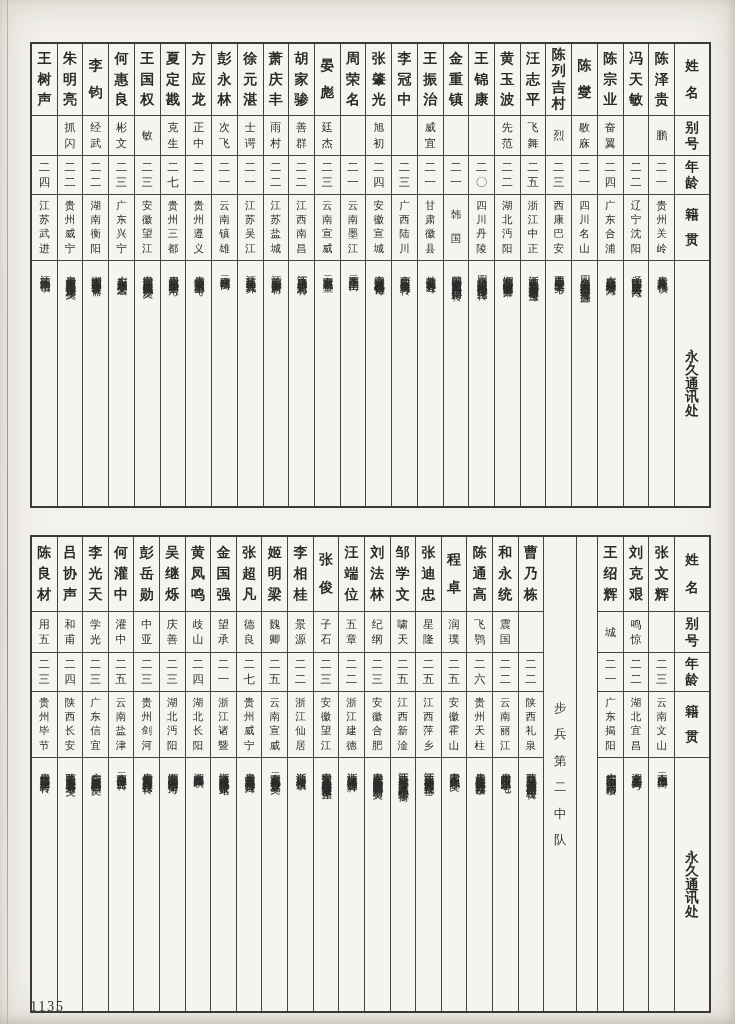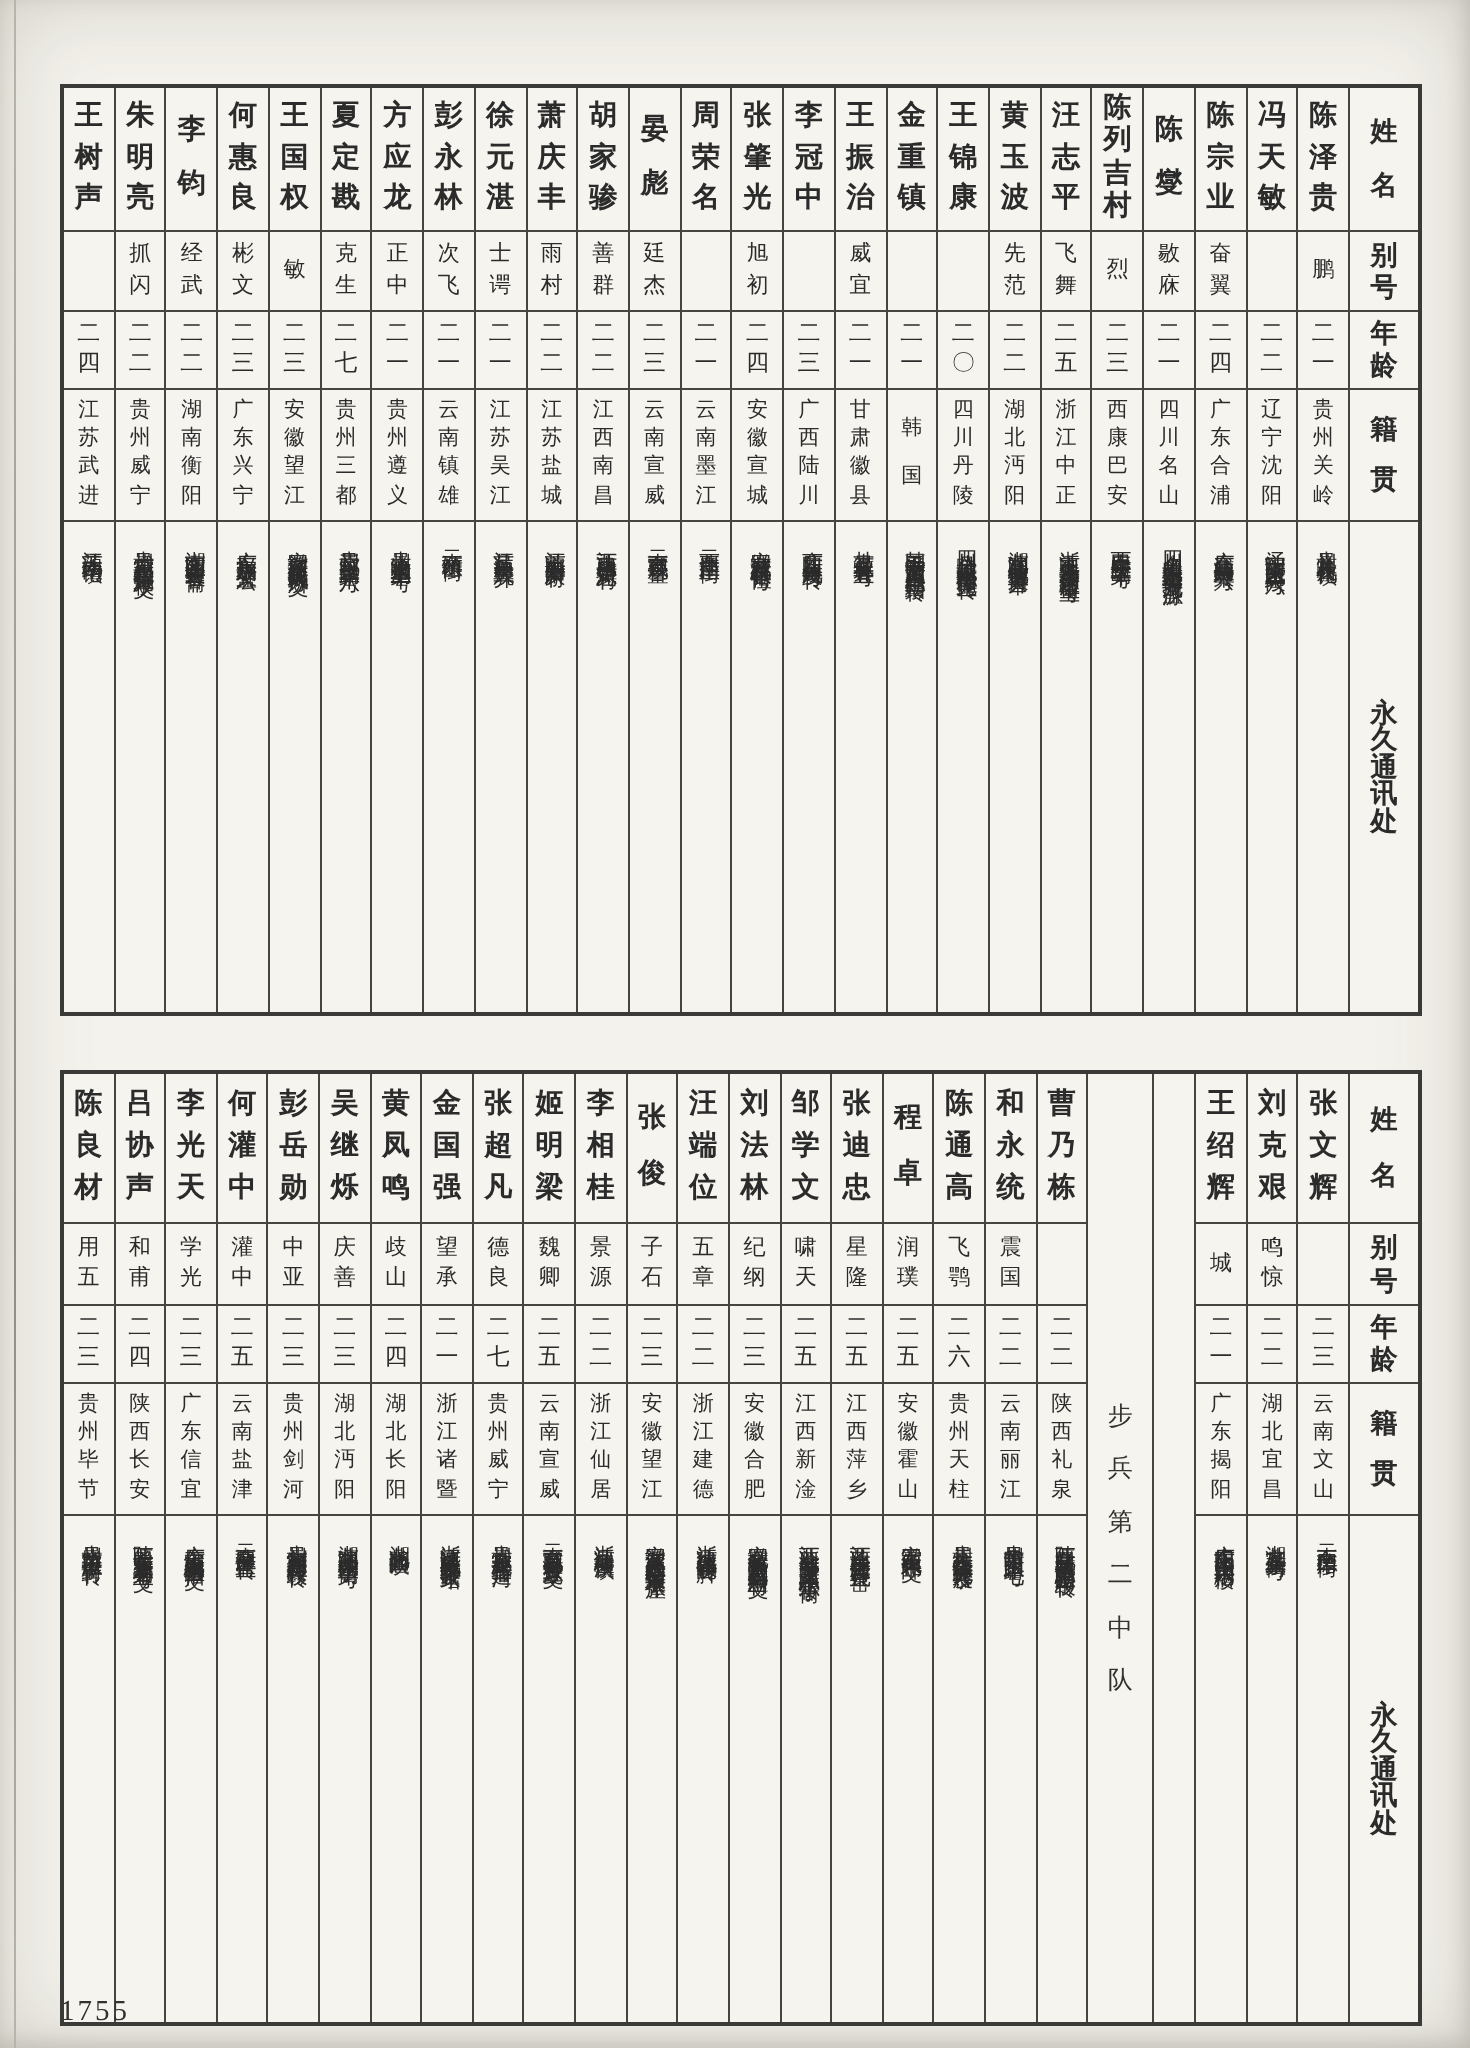--- a/index.html
+++ b/index.html
@@ -1659,13 +1659,13 @@
             <span class="ch">节</span>
           </span>
         </div>
         <div class="cell cell-addr">
           <span class="vtext">贵州毕节燕子口李树轩转</span>
         </div>
       </div>
     </div>
 </div>
 
-<div class="page-number">1755</div>
+<div class="page-number">1135</div>
 
 </body></html>

